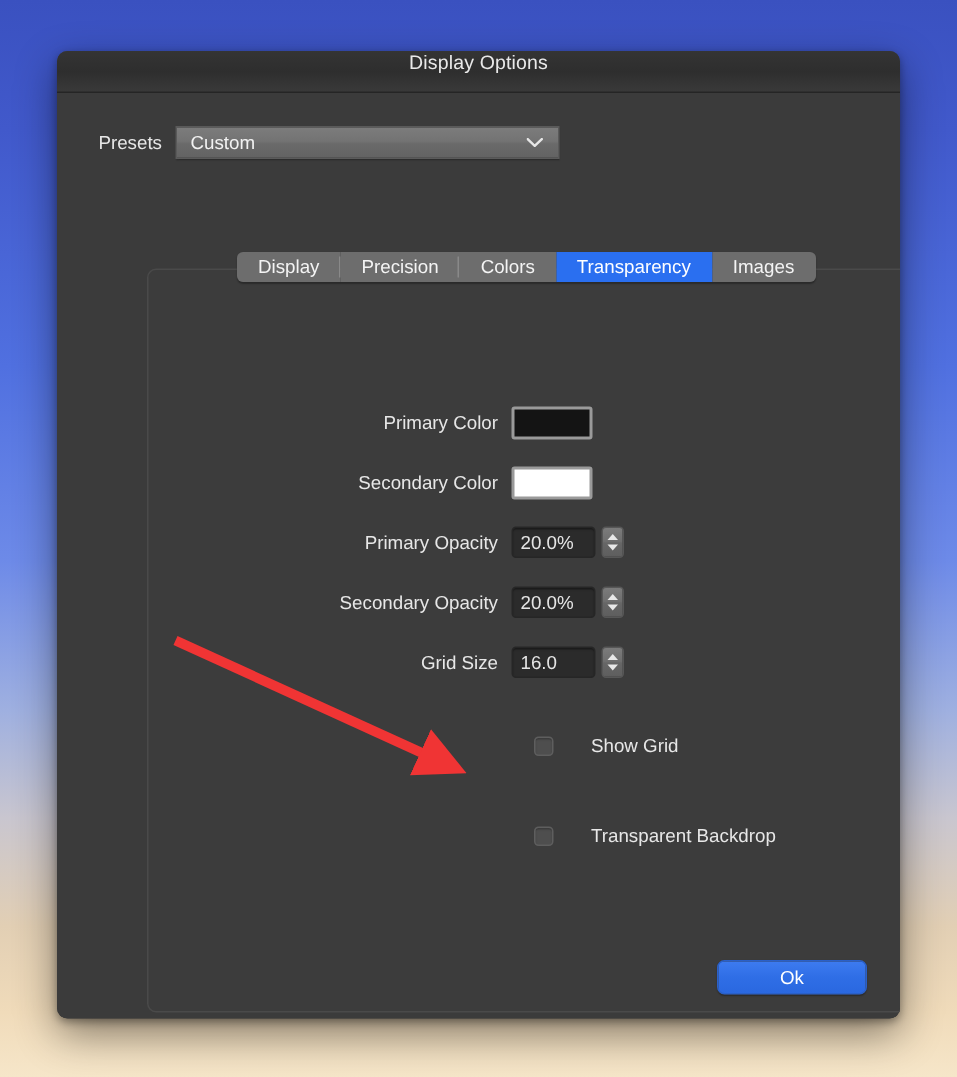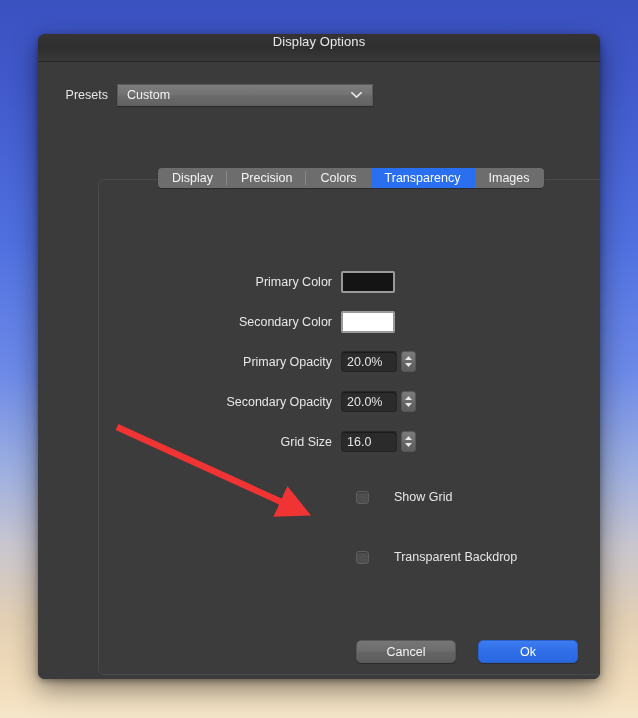--- a/index.html
+++ b/index.html
@@ -404,21 +404,20 @@
 
         <div class="cb-row">
           <span class="spacer"></span>
           <span class="checkbox"></span>
           <span class="cb-label">Transparent Backdrop</span>
         </div>
 
       </div>
 
       <div class="footer">
-        <div class="btn cancel">Cancel</div>
         <div class="btn ok">Ok</div>
       </div>
 
     </div>
   </div>
 
   <svg id="annotation" viewBox="0 0 638 718">
     <defs>
       <marker id="ah" markerWidth="5.2" markerHeight="5.2" refX="1.3" refY="2.6" orient="auto">
         <path d="M0,0 L5.2,2.6 L0,5.2 Z" fill="#f03434"></path>

